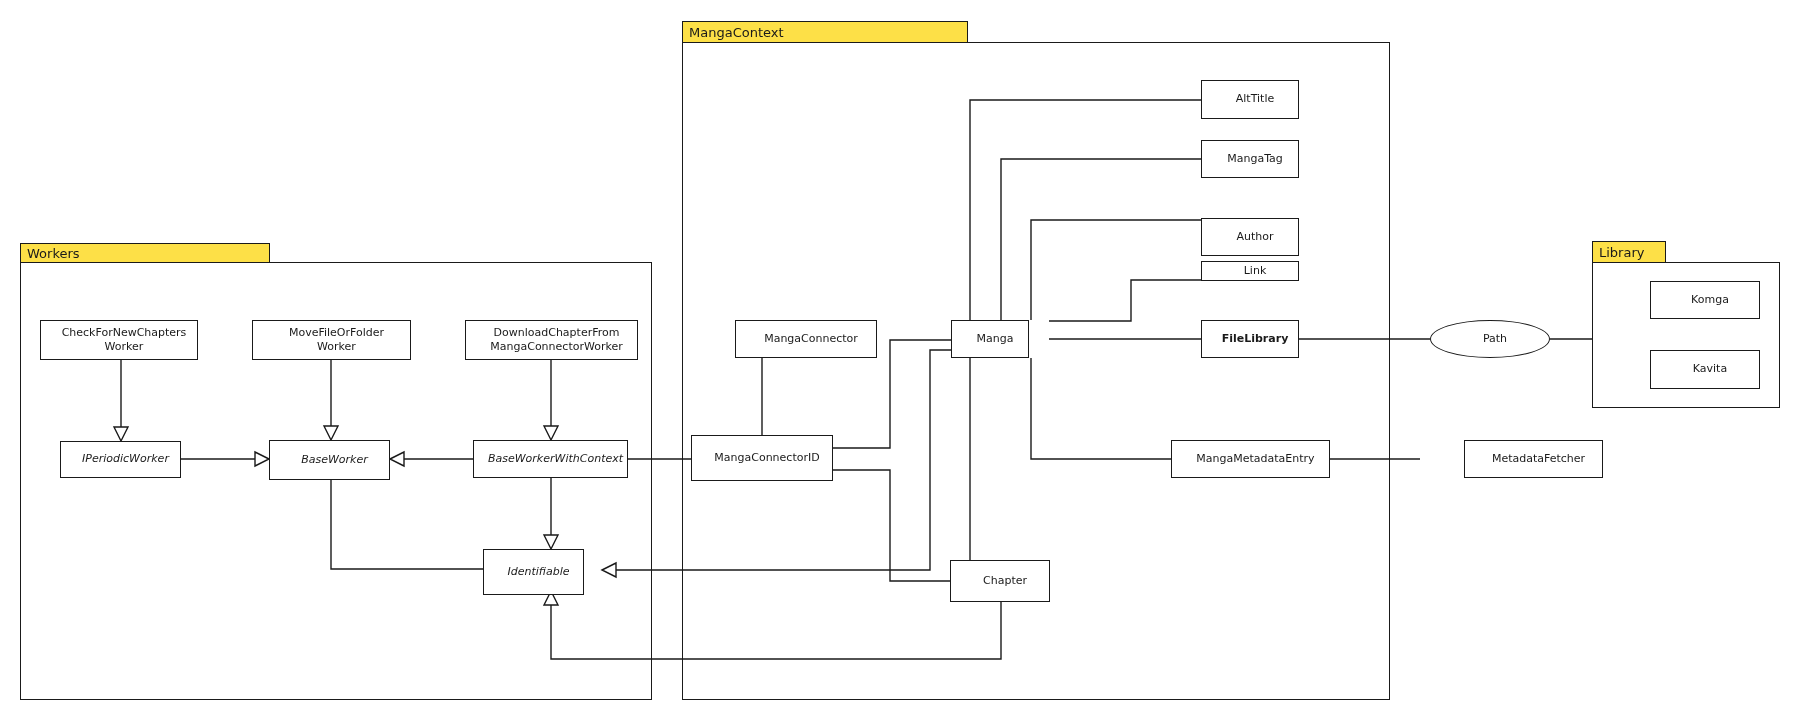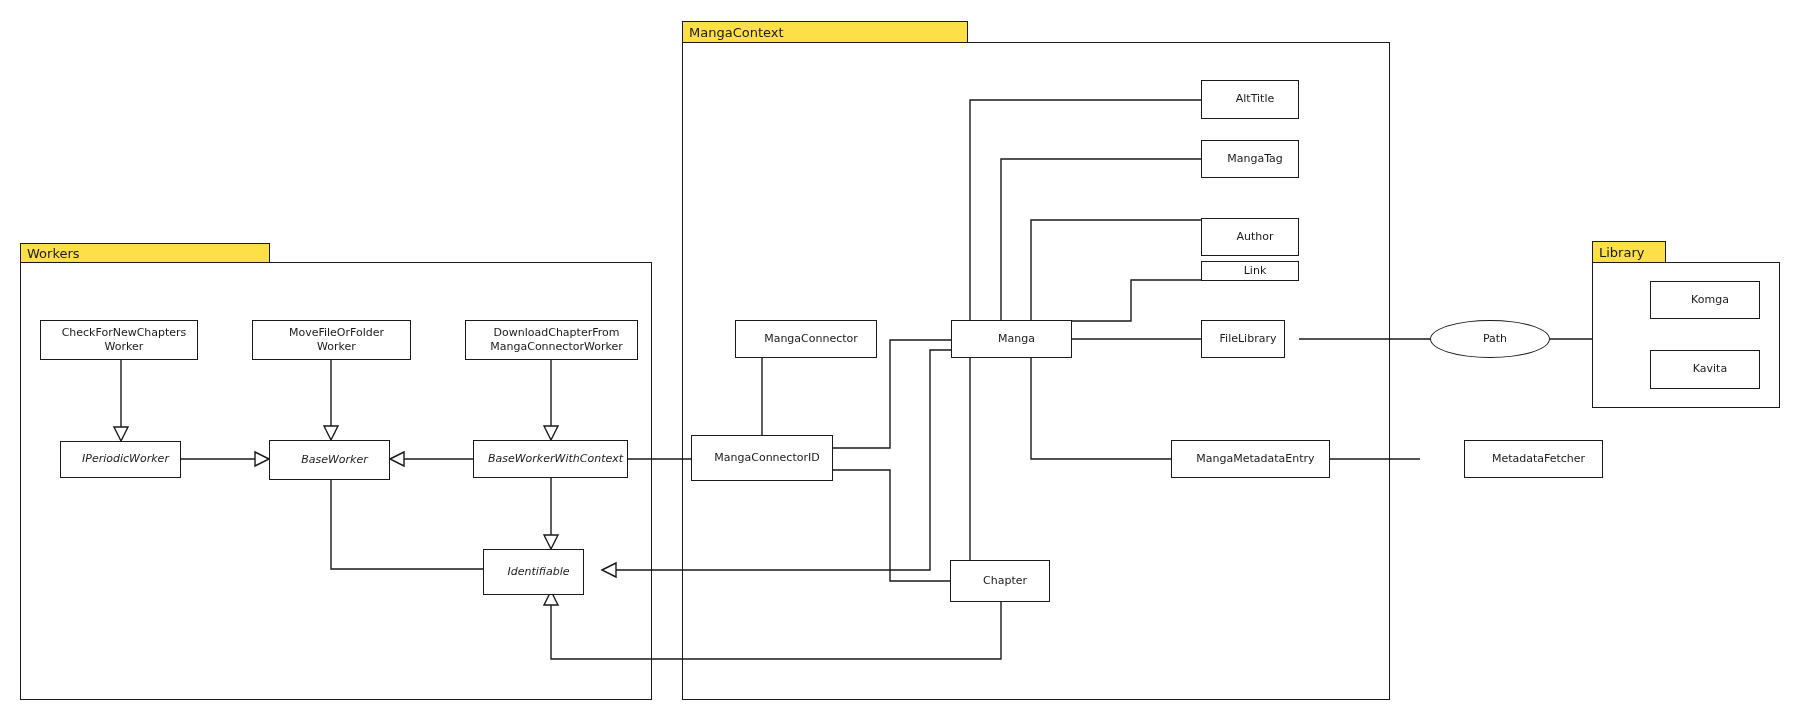--- a/index.html
+++ b/index.html
@@ -124,27 +124,27 @@
 Worker</div>
   <div class="node" style="left:465px;top:320px;width:173px;height:40px;">DownloadChapterFrom
 MangaConnectorWorker</div>
   <div class="node iface" style="left:60px;top:441px;width:121px;height:37px;">IPeriodicWorker</div>
   <div class="node iface" style="left:269px;top:440px;width:121px;height:40px;">BaseWorker</div>
   <div class="node iface" style="left:473px;top:440px;width:155px;height:38px;">BaseWorkerWithContext</div>
   <div class="node iface" style="left:483px;top:549px;width:101px;height:46px;">Identifiable</div>
 
   <div class="node" style="left:691px;top:320px;width:142px;height:38px;margin-left:44px;">MangaConnector</div>
   <div class="node" style="left:691px;top:435px;width:142px;height:46px;">MangaConnectorID</div>
-  <div class="node" style="left:951px;top:320px;width:121px;height:38px;">Manga</div>
+  <div class="node" style="left:951px;top:320px;width:78px;height:38px;">Manga</div>
   <div class="node" style="left:950px;top:560px;width:100px;height:42px;">Chapter</div>
   <div class="node" style="left:1201px;top:80px;width:98px;height:39px;">AltTitle</div>
   <div class="node" style="left:1201px;top:140px;width:98px;height:38px;">MangaTag</div>
   <div class="node" style="left:1201px;top:218px;width:98px;height:38px;">Author</div>
   <div class="node" style="left:1201px;top:261px;width:98px;height:20px;">Link</div>
-  <div class="node" style="left:1201px;top:320px;width:84px;height:38px;">FileLibrary</div>
+  <div class="node" style="left:1201px;top:320px;width:98px;height:38px;font-weight:bold;">FileLibrary</div>
   <div class="node" style="left:1171px;top:440px;width:159px;height:38px;">MangaMetadataEntry</div>
 
   <div class="node" style="left:1464px;top:440px;width:139px;height:38px;">MetadataFetcher</div>
   <div class="node ellipse" style="left:1430px;top:320px;width:120px;height:38px;">Path</div>
 
   <div class="node" style="left:1650px;top:281px;width:110px;height:38px;">Komga</div>
   <div class="node" style="left:1650px;top:350px;width:110px;height:39px;">Kavita</div>
 
 </div>
 

